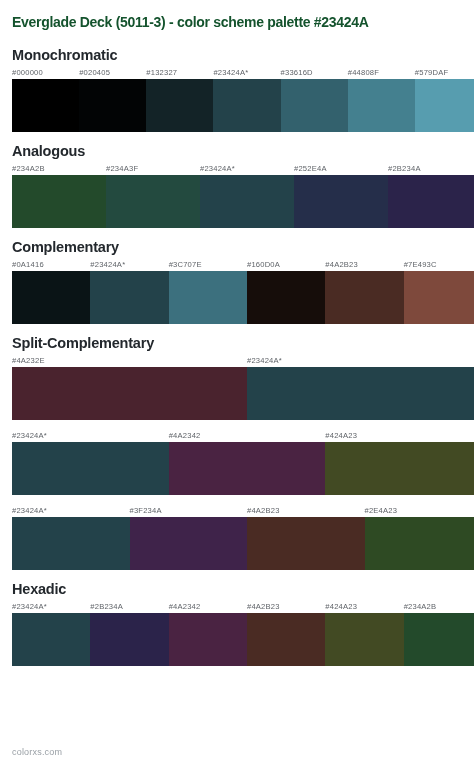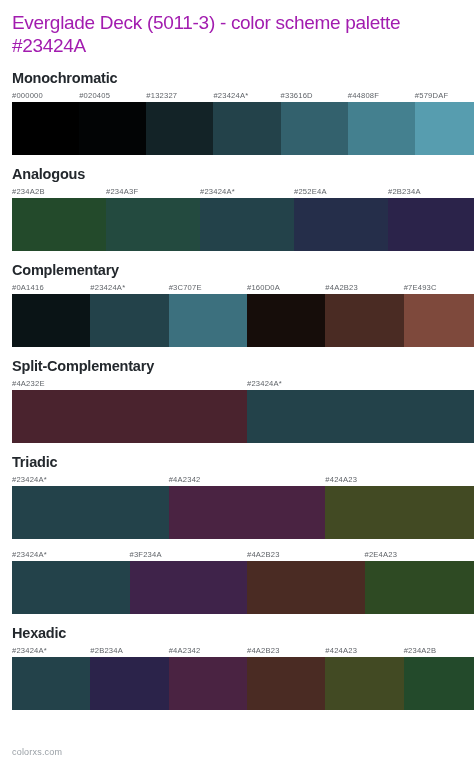--- a/index.html
+++ b/index.html
@@ -16,24 +16,24 @@
     color: #23282d;
     overflow: hidden;
   }
   .page {
     width: 474px;
     height: 770px;
     padding: 0;
     position: relative;
   }
   .page-title {
-    font-size: 19px;
+    font-size: 14px;
     line-height: 23px;
-    font-weight: normal;
-    color: #a21caf;
+    font-weight: bold;
+    color: #14532d;
     letter-spacing: -0.3px;
     margin: 0;
     padding: 11px 14px 0 12px;
   }
   .sections {
     padding: 0 0 0 0;
     margin-top: 12px;
   }
   .section {
     padding: 0 12px 0 12px;
@@ -184,21 +184,20 @@
             <div class="swatch-label">#4A232E</div>
             <div class="swatch-color" style="background-color: rgb(74, 35, 46);"></div>
           </div>
           <div class="swatch">
             <div class="swatch-label">#23424A*</div>
             <div class="swatch-color" style="background-color: rgb(35, 66, 74);"></div>
           </div>
         </div>
       </div>
       <div class="section">
-        <div class="section-title">Triadic</div>
         <div class="swatch-row">
           <div class="swatch">
             <div class="swatch-label">#23424A*</div>
             <div class="swatch-color" style="background-color: rgb(35, 66, 74);"></div>
           </div>
           <div class="swatch">
             <div class="swatch-label">#4A2342</div>
             <div class="swatch-color" style="background-color: rgb(74, 35, 66);"></div>
           </div>
           <div class="swatch">

